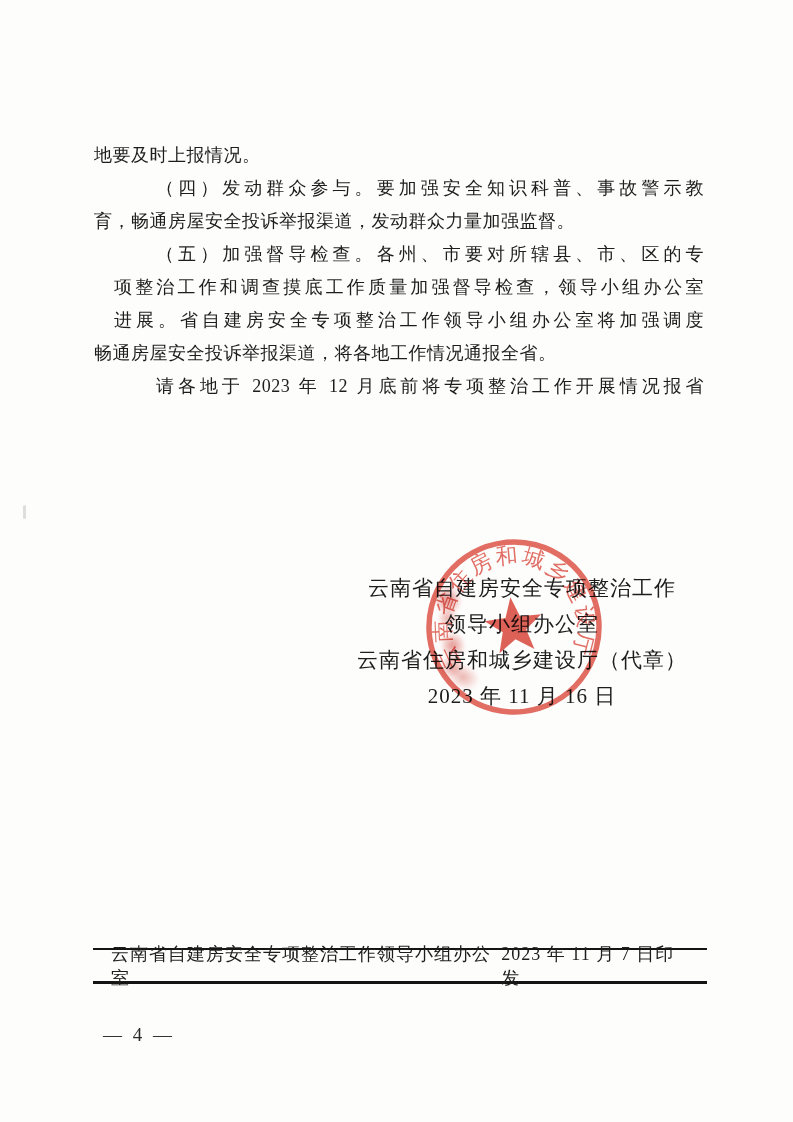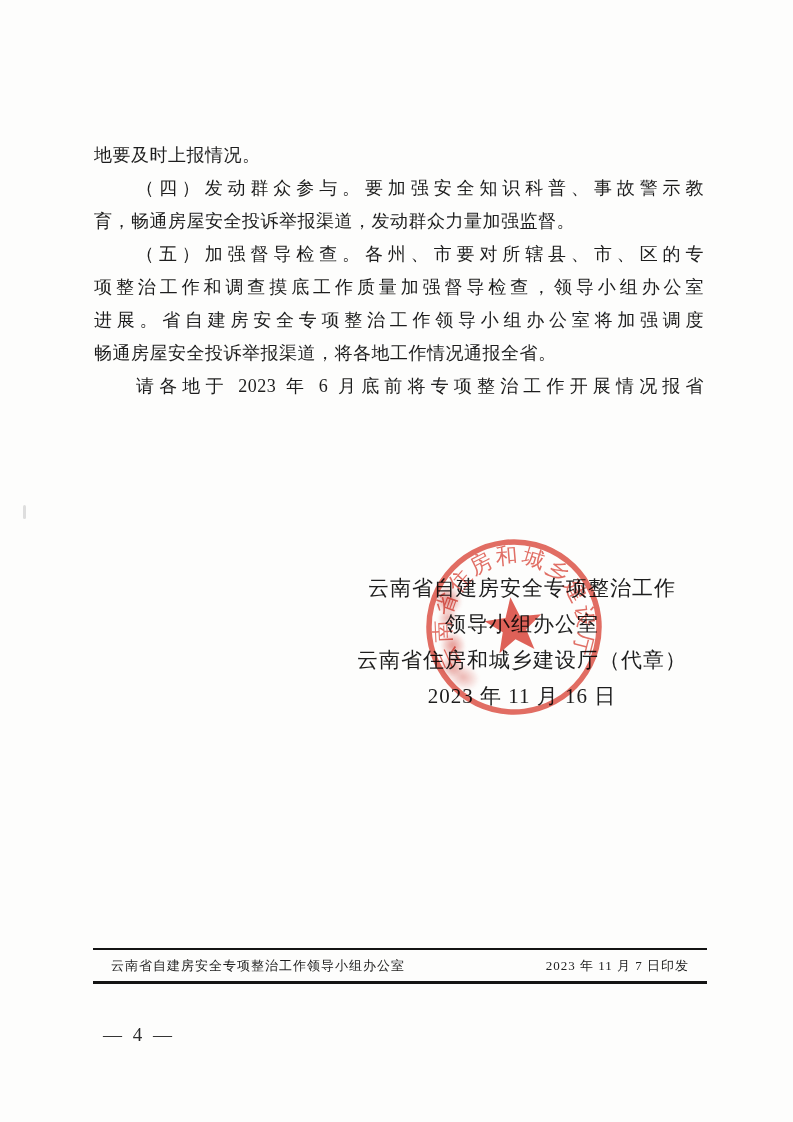--- a/index.html
+++ b/index.html
@@ -16,20 +16,21 @@
     position:absolute;
     left:94px;top:139px;width:610px;
     font-size:18px;line-height:33px;
     letter-spacing:0.5px;
   }
   .body-text .line{white-space:nowrap;}
   .body-text .line.fill{
     white-space:normal;
     text-align:justify;
     text-align-last:justify;
+    margin-left:20px;
   }
   .body-text .line.indent{text-indent:42px;}
   
   .signature{
     position:absolute;
     left:352px;top:570px;width:340px;
     text-align:center;
     font-size:21px;line-height:36px;
     letter-spacing:1px;
   }
@@ -69,21 +70,21 @@
   
   .footer-bar{
     position:absolute;
     left:93px;top:948px;width:614px;height:31px;
     border-top:2px solid #141414;
     border-bottom:3px solid #141414;
     box-sizing:content-box;
     display:flex;align-items:center;justify-content:space-between;
     padding:0 18px;
     width:578px;
-    font-size:13px;
+    font-size:18px;
     letter-spacing:1px;
   }
   
   .page-number{
     position:absolute;
     left:103px;top:1024px;
     font-size:19px;letter-spacing:3px;color:#2a2a2a;
   }
   
   .scan-artifact{
@@ -98,21 +99,21 @@
 <div class="page">
 
   <div class="body-text">
     <div class="line">地要及时上报情况。</div>
     <div class="line fill indent">（四）发动群众参与。要加强安全知识科普、事故警示教</div>
     <div class="line">育，畅通房屋安全投诉举报渠道，发动群众力量加强监督。</div>
     <div class="line fill indent">（五）加强督导检查。各州、市要对所辖县、市、区的专</div>
     <div class="line fill">项整治工作和调查摸底工作质量加强督导检查，领导小组办公室</div>
     <div class="line fill">进展。省自建房安全专项整治工作领导小组办公室将加强调度</div>
     <div class="line">畅通房屋安全投诉举报渠道，将各地工作情况通报全省。</div>
-    <div class="line fill indent">请各地于 2023 年 6 月底前将专项整治工作开展情况报省</div>
+    <div class="line fill indent">请各地于 2023 年 12 月底前将专项整治工作开展情况报省</div>
   </div>
 
   <div class="signature">
     <div>云南省自建房安全专项整治工作</div>
     <div>领导小组办公室</div>
     <div>云南省住房和城乡建设厅（代章）</div>
     <div>2023 年 11 月 16 日</div>
   </div>
 
   <div class="seal">

